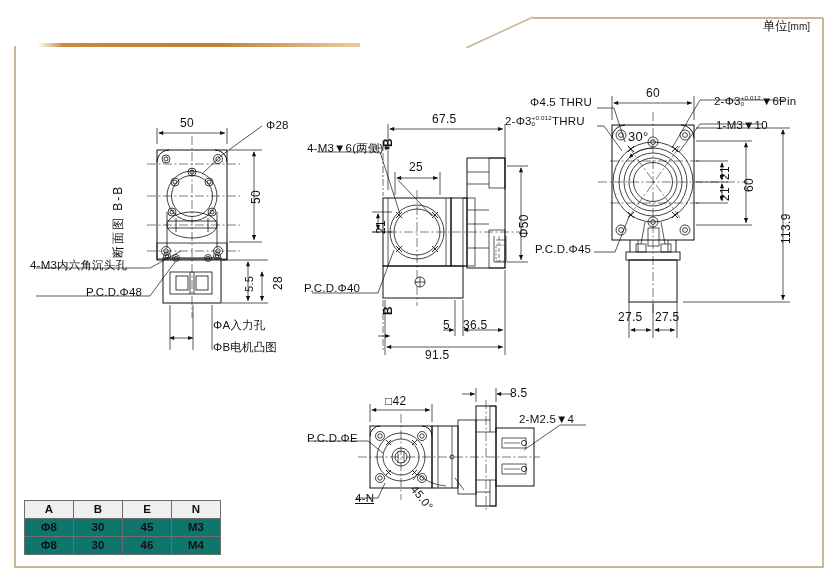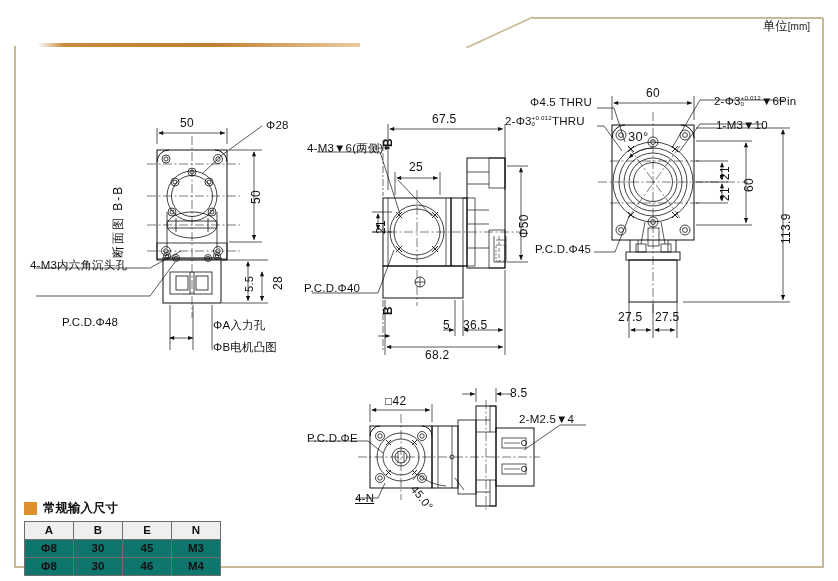--- a/index.html
+++ b/index.html
@@ -376,31 +376,31 @@
 
   <div class="dim" style="left:180px;top:116px;">50</div>
   <div class="dim v" style="left:249px;top:204px;">50</div>
   <div class="anno" style="left:266px;top:119px;">Φ28</div>
   <div class="dim v sm" style="left:243px;top:292px;font-size:11px;">5.5</div>
   <div class="dim v" style="left:271px;top:290px;">28</div>
 
   <div class="anno rot" style="left:110px;top:258px;font-size:12px;letter-spacing:2px;">断面图 B-B</div>
 
   <div class="anno" style="left:30px;top:258px;">4-M3内六角沉头孔</div>
-  <div class="anno" style="left:62px;top:286px;margin-top:30px;">P.C.D.Φ48</div>
+  <div class="anno" style="left:86px;top:286px;">P.C.D.Φ48</div>
   <div class="anno" style="left:213px;top:318px;">ΦA入力孔</div>
   <div class="anno" style="left:213px;top:340px;">ΦB电机凸图</div>
 
   <div class="dim" style="left:432px;top:112px;">67.5</div>
   <div class="dim" style="left:409px;top:160px;">25</div>
   <div class="dim v" style="left:374px;top:234px;">21</div>
   <div class="dim v" style="left:517px;top:238px;">Φ50</div>
   <div class="dim" style="left:443px;top:318px;">5</div>
   <div class="dim" style="left:463px;top:318px;">36.5</div>
-  <div class="dim" style="left:425px;top:348px;">68.2</div>
+  <div class="dim" style="left:425px;top:348px;">91.5</div>
   <div class="dim v sm" style="left:381px;top:147px;font-weight:bold;">B</div>
   <div class="dim v sm" style="left:381px;top:315px;font-weight:bold;">B</div>
 
   <div class="anno" style="left:307px;top:141px;">4-M3▼6(两侧)</div>
   <div class="anno" style="left:304px;top:282px;">P.C.D.Φ40</div>
 
   <div class="dim" style="left:646px;top:86px;">60</div>
   <div class="dim" style="left:628px;top:129px;font-size:13px;">30°</div>
   <div class="dim v sm" style="left:718px;top:180px;">21</div>
   <div class="dim v sm" style="left:718px;top:201px;">21</div>
@@ -424,24 +424,20 @@
 
   <div class="dim" style="left:385px;top:394px;">□42</div>
   <div class="dim" style="left:510px;top:386px;">8.5</div>
   <div class="anno" style="left:418px;top:483px;font-size:11.5px;transform:rotate(52deg);transform-origin:0 0;">45.0°</div>
 
   <div class="anno" style="left:307px;top:432px;">P.C.D.ΦE</div>
   <div class="anno" style="left:519px;top:413px;">2-M2.5▼4</div>
   <div class="anno" style="left:355px;top:492px;text-decoration:underline;">4-N</div>
 
   <div class="tbl-wrap">
-    <div class="tbl-head">
-      <span class="tbl-swatch"></span>
-      <span class="tbl-title">常规输入尺寸</span>
-    </div>
     <table class="spec">
       <thead>
         <tr>
           <th>A</th>
           <th>B</th>
           <th>E</th>
           <th>N</th>
         </tr>
       </thead>
       <tbody>

